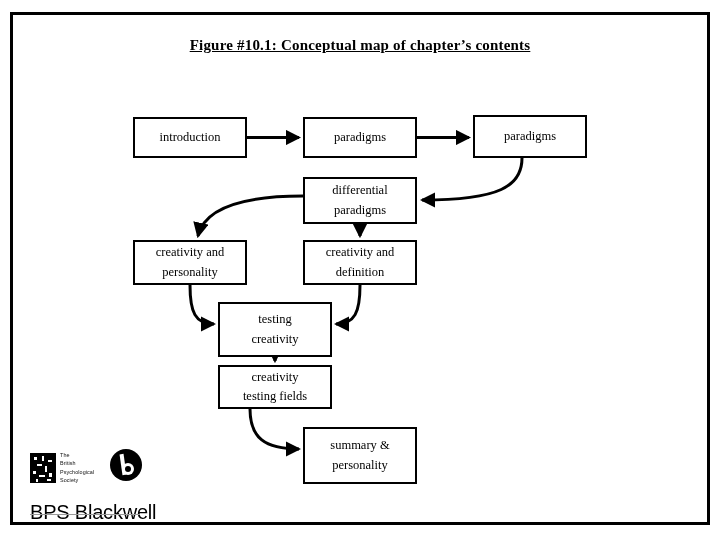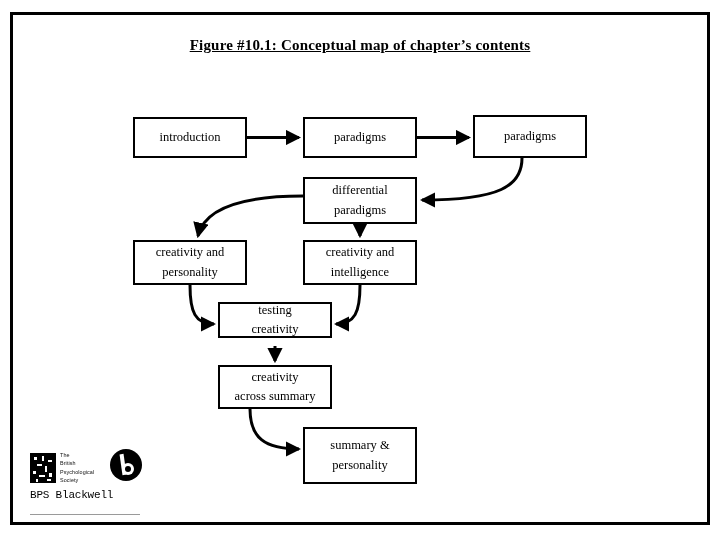--- a/index.html
+++ b/index.html
@@ -156,24 +156,24 @@
     left: 15px;
     top: 17px;
     width: 6px;
     height: 6px;
     border-radius: 50%;
     background: #000000;
   }
   #logo-wordmark {
     position: absolute;
     left: 0;
-    top: 42px;
+    top: 54px;
     width: 112px;
-    font-family: Liberation Mono, monospace;
-    font-size: 11px;
+    font-family: Liberation Sans, sans-serif;
+    font-size: 20px;
     color: #000000;
     letter-spacing: -0.2px;
     white-space: nowrap;
   }
   #logo-rule {
     position: absolute;
     left: 0;
     top: 67px;
     width: 110px;
     height: 1px;
@@ -234,31 +234,31 @@
       <span class="line2">paradigms</span>
     </div>
 
     <div class="node" style="left:133px; top:240px; width:114px; height:45px;">
       <span>creativity and</span>
       <span class="line2">personality</span>
     </div>
 
     <div class="node" style="left:303px; top:240px; width:114px; height:45px;">
       <span>creativity and</span>
-      <span class="line2">intelligence</span>
-    </div>
-
-    <div class="node" style="left:218px; top:302px; width:114px; height:36px;">
+      <span class="line2">definition</span>
+    </div>
+
+    <div class="node" style="left:218px; top:302px; width:114px; height:55px;">
       <span>testing</span>
       <span class="line2">creativity</span>
     </div>
 
     <div class="node" style="left:218px; top:365px; width:114px; height:44px;">
       <span>creativity</span>
-      <span class="line2">across summary</span>
+      <span class="line2">testing fields</span>
     </div>
 
     <div class="node" style="left:303px; top:427px; width:114px; height:57px;">
       <span>summary &amp;</span>
       <span class="line2">personality</span>
     </div>
 
   </div>
 
   <div id="bps-logo">

